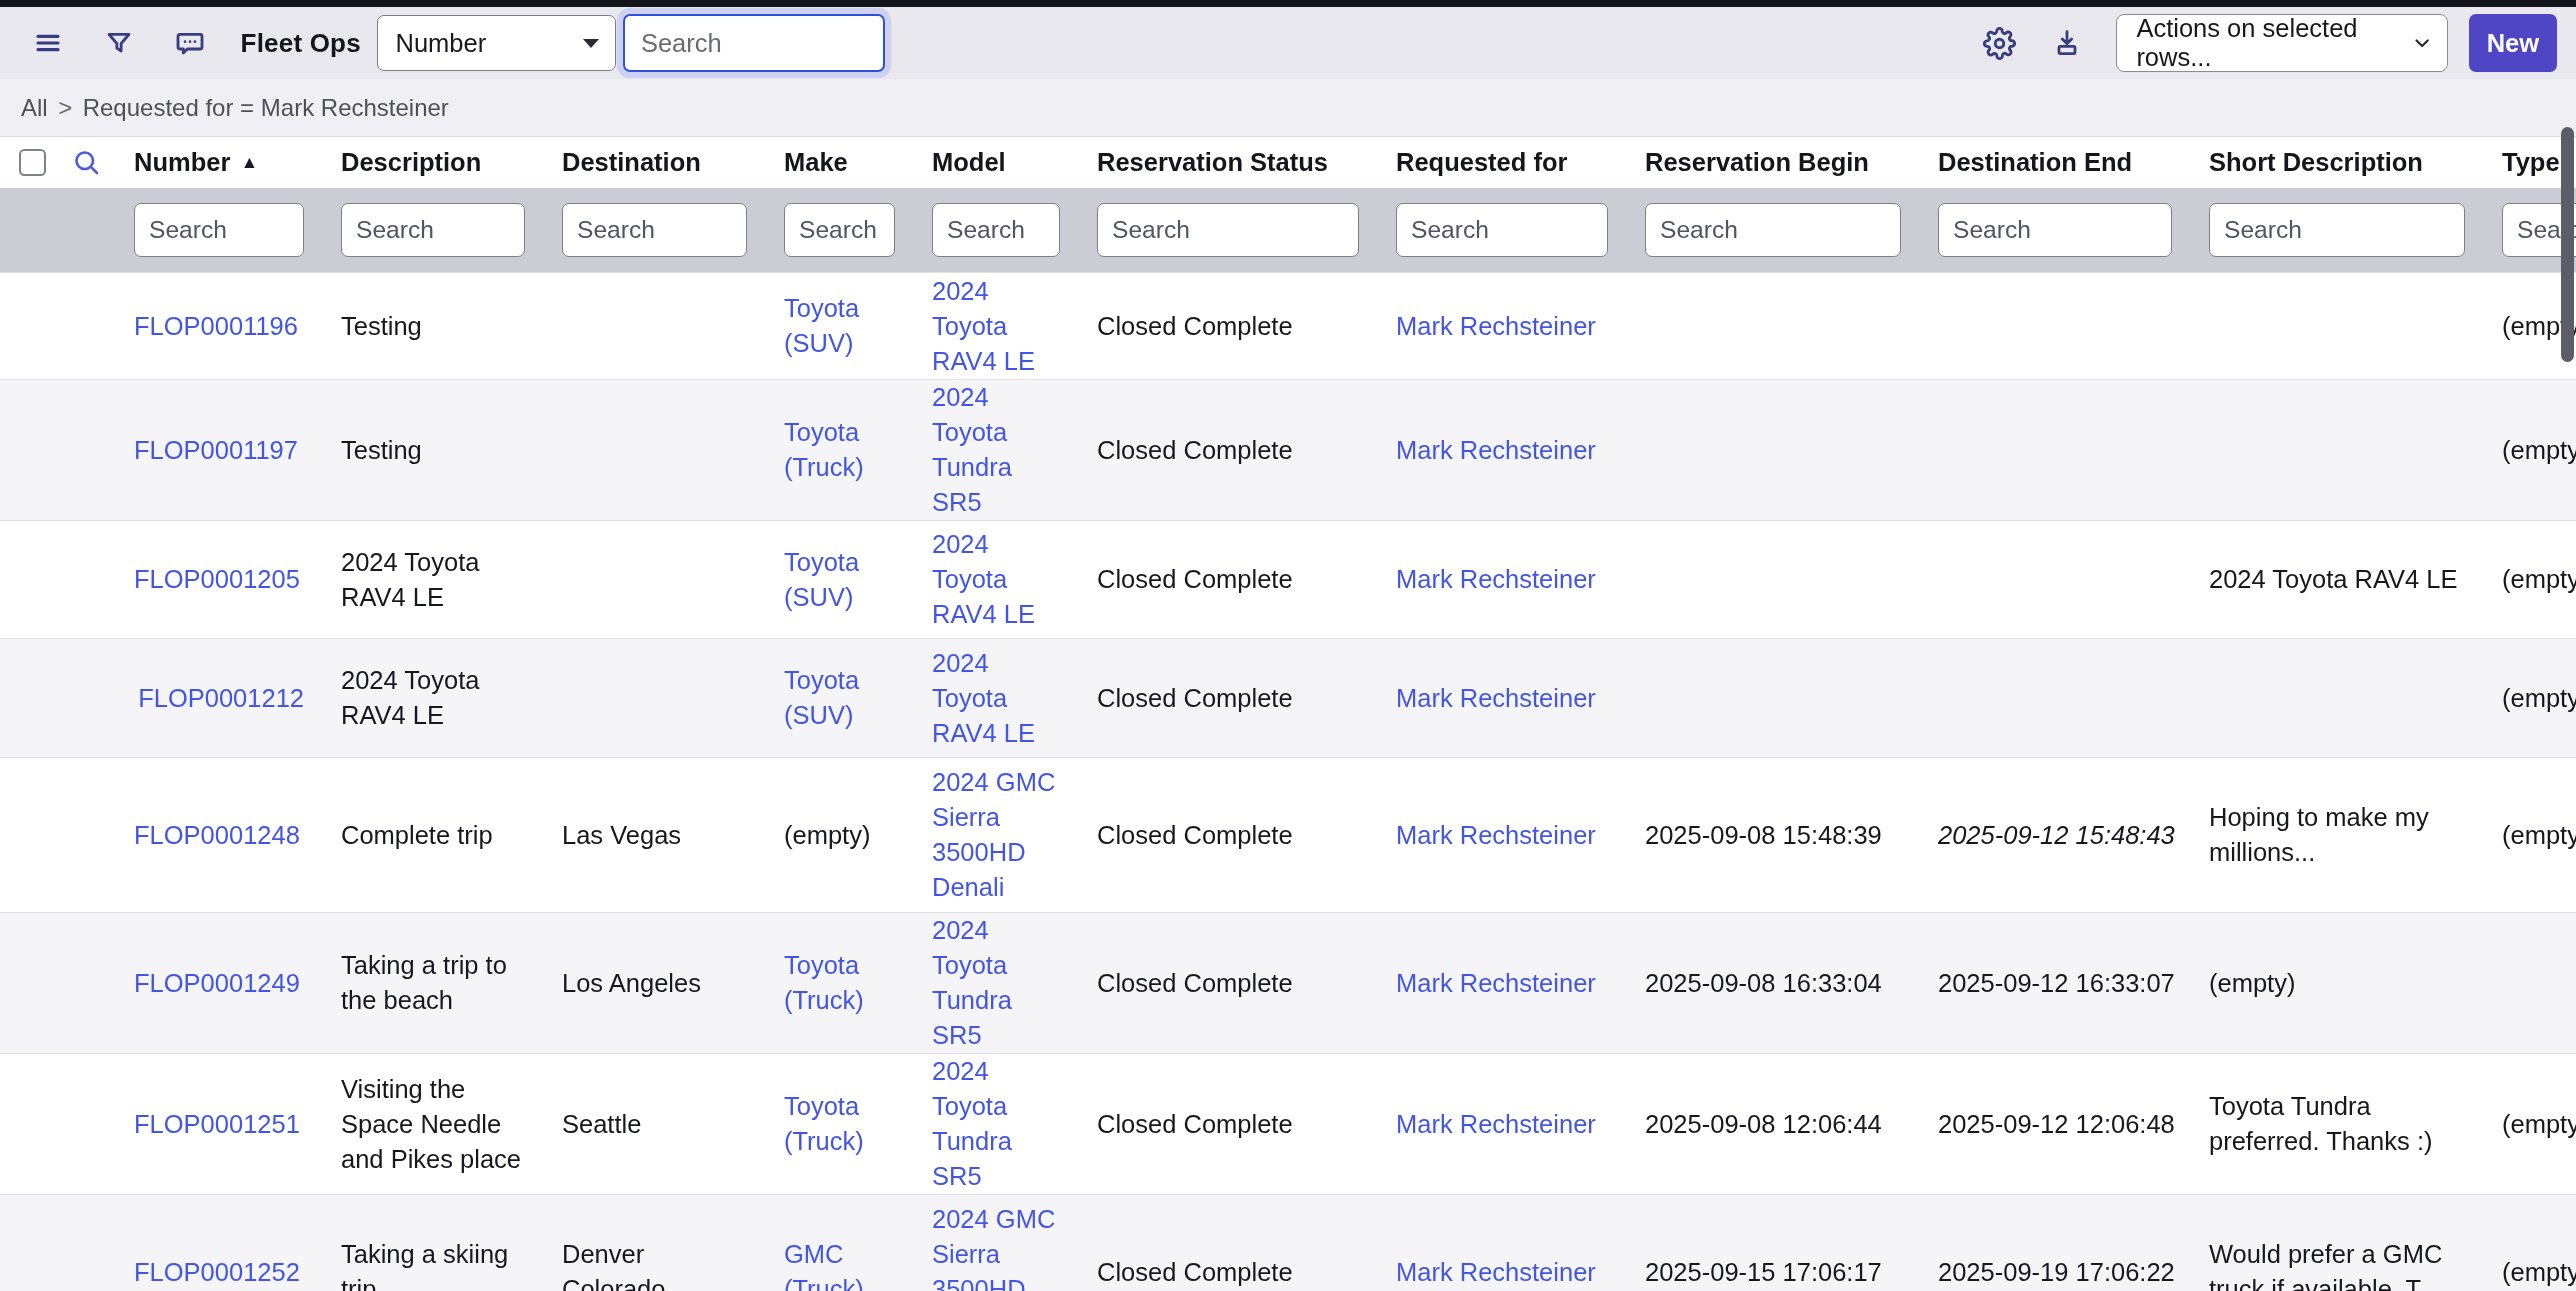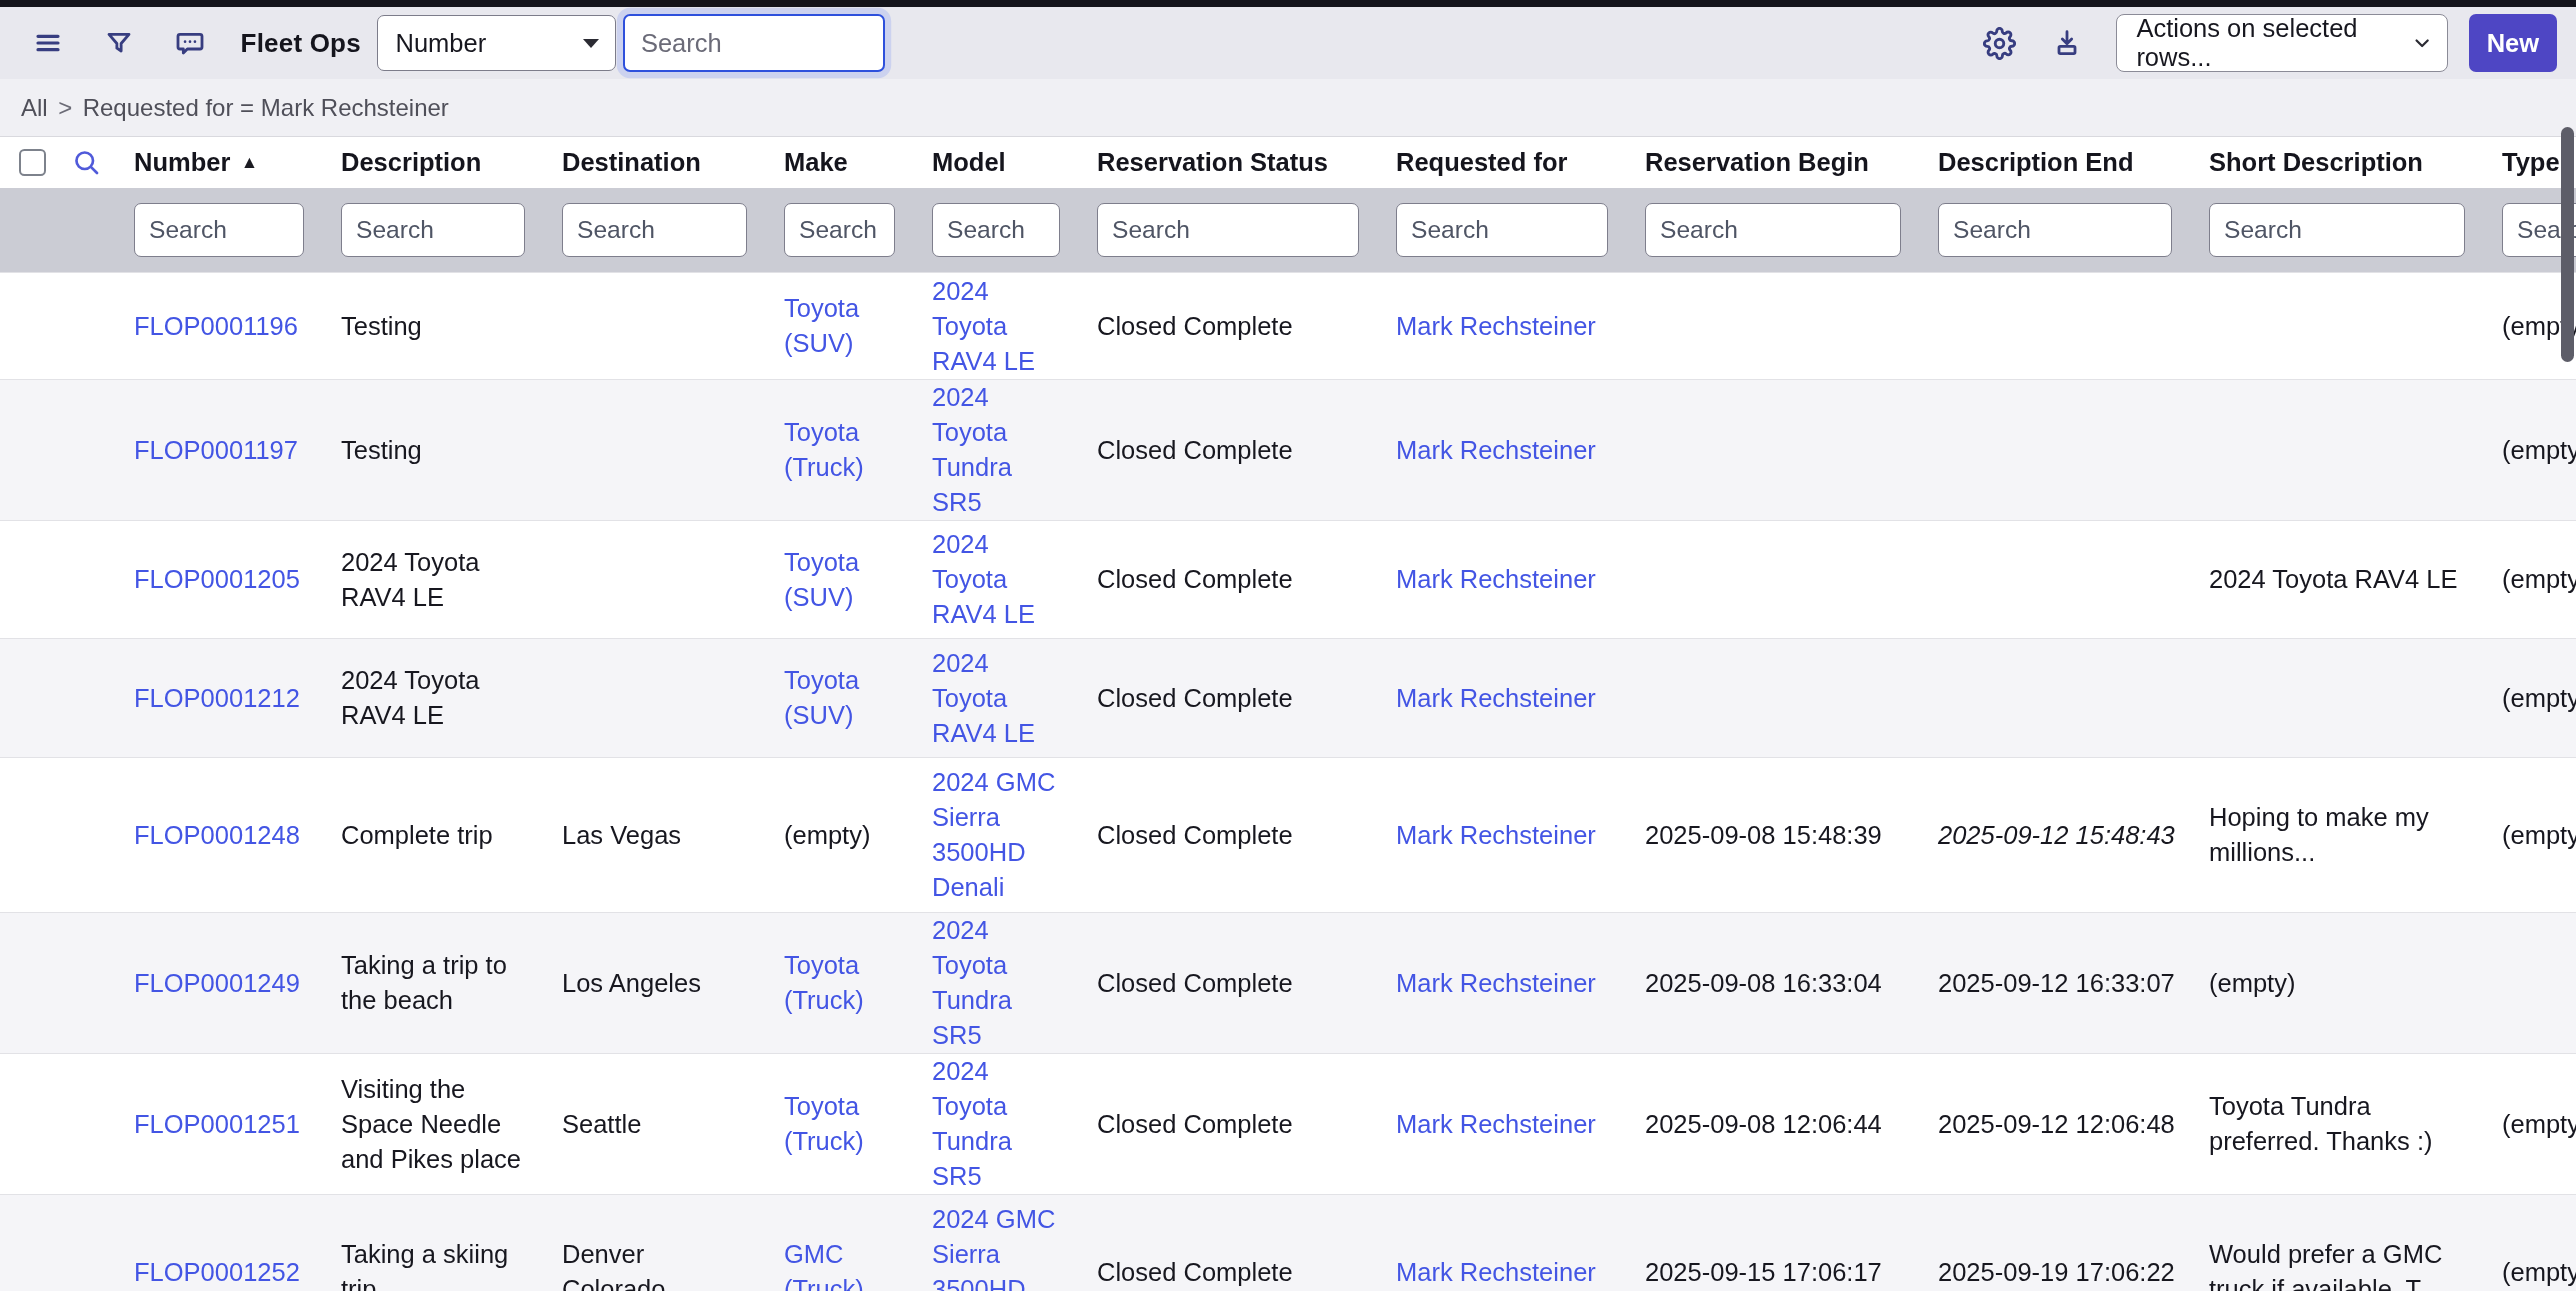--- a/index.html
+++ b/index.html
@@ -176,21 +176,21 @@
           <span>Requested for</span>
         </span>
       </div>
       <div class="cell" style="width: 293px;">
         <span class="hdr-label">
           <span>Reservation Begin</span>
         </span>
       </div>
       <div class="cell" style="width: 271px;">
         <span class="hdr-label">
-          <span>Description End</span>
+          <span>Destination End</span>
         </span>
       </div>
       <div class="cell" style="width: 293px;">
         <span class="hdr-label">
           <span>Short Description</span>
         </span>
       </div>
       <div class="cell" style="width: 141px;">
         <span class="hdr-label">
           <span>Type</span>
@@ -249,21 +249,21 @@
         <div class="cell" style="width: 165px;"><span class="cellspan link">2024 Toyota RAV4 LE</span></div>
         <div class="cell" style="width: 299px;"><span class="cellspan">Closed Complete</span></div>
         <div class="cell" style="width: 249px;"><span class="cellspan link">Mark Rechsteiner</span></div>
         <div class="cell" style="width: 293px;"><span class="cellspan nowrap"></span></div>
         <div class="cell" style="width: 271px;"><span class="cellspan nowrap"></span></div>
         <div class="cell" style="width: 293px;"><span class="cellspan">2024 Toyota RAV4 LE</span></div>
         <div class="cell" style="width: 141px;"><span class="cellspan nowrap">(empty)</span></div>
       </div>
       <div class="row alt" style="min-height: 119px;">
         <div class="selcol"></div>
-        <div class="cell" style="width: 207px;"><span class="cellspan link">FLOP0001212</span></div>
+        <div class="cell" style="width: 207px; text-align: right;"><span class="cellspan link">FLOP0001212</span></div>
         <div class="cell" style="width: 221px;"><span class="cellspan">2024 Toyota RAV4 LE</span></div>
         <div class="cell" style="width: 222px;"><span class="cellspan"></span></div>
         <div class="cell" style="width: 148px;"><span class="cellspan link">Toyota (SUV)</span></div>
         <div class="cell" style="width: 165px;"><span class="cellspan link">2024 Toyota RAV4 LE</span></div>
         <div class="cell" style="width: 299px;"><span class="cellspan">Closed Complete</span></div>
         <div class="cell" style="width: 249px;"><span class="cellspan link">Mark Rechsteiner</span></div>
         <div class="cell" style="width: 293px;"><span class="cellspan nowrap"></span></div>
         <div class="cell" style="width: 271px;"><span class="cellspan nowrap"></span></div>
         <div class="cell" style="width: 293px;"><span class="cellspan"></span></div>
         <div class="cell" style="width: 141px;"><span class="cellspan nowrap">(empty)</span></div>

